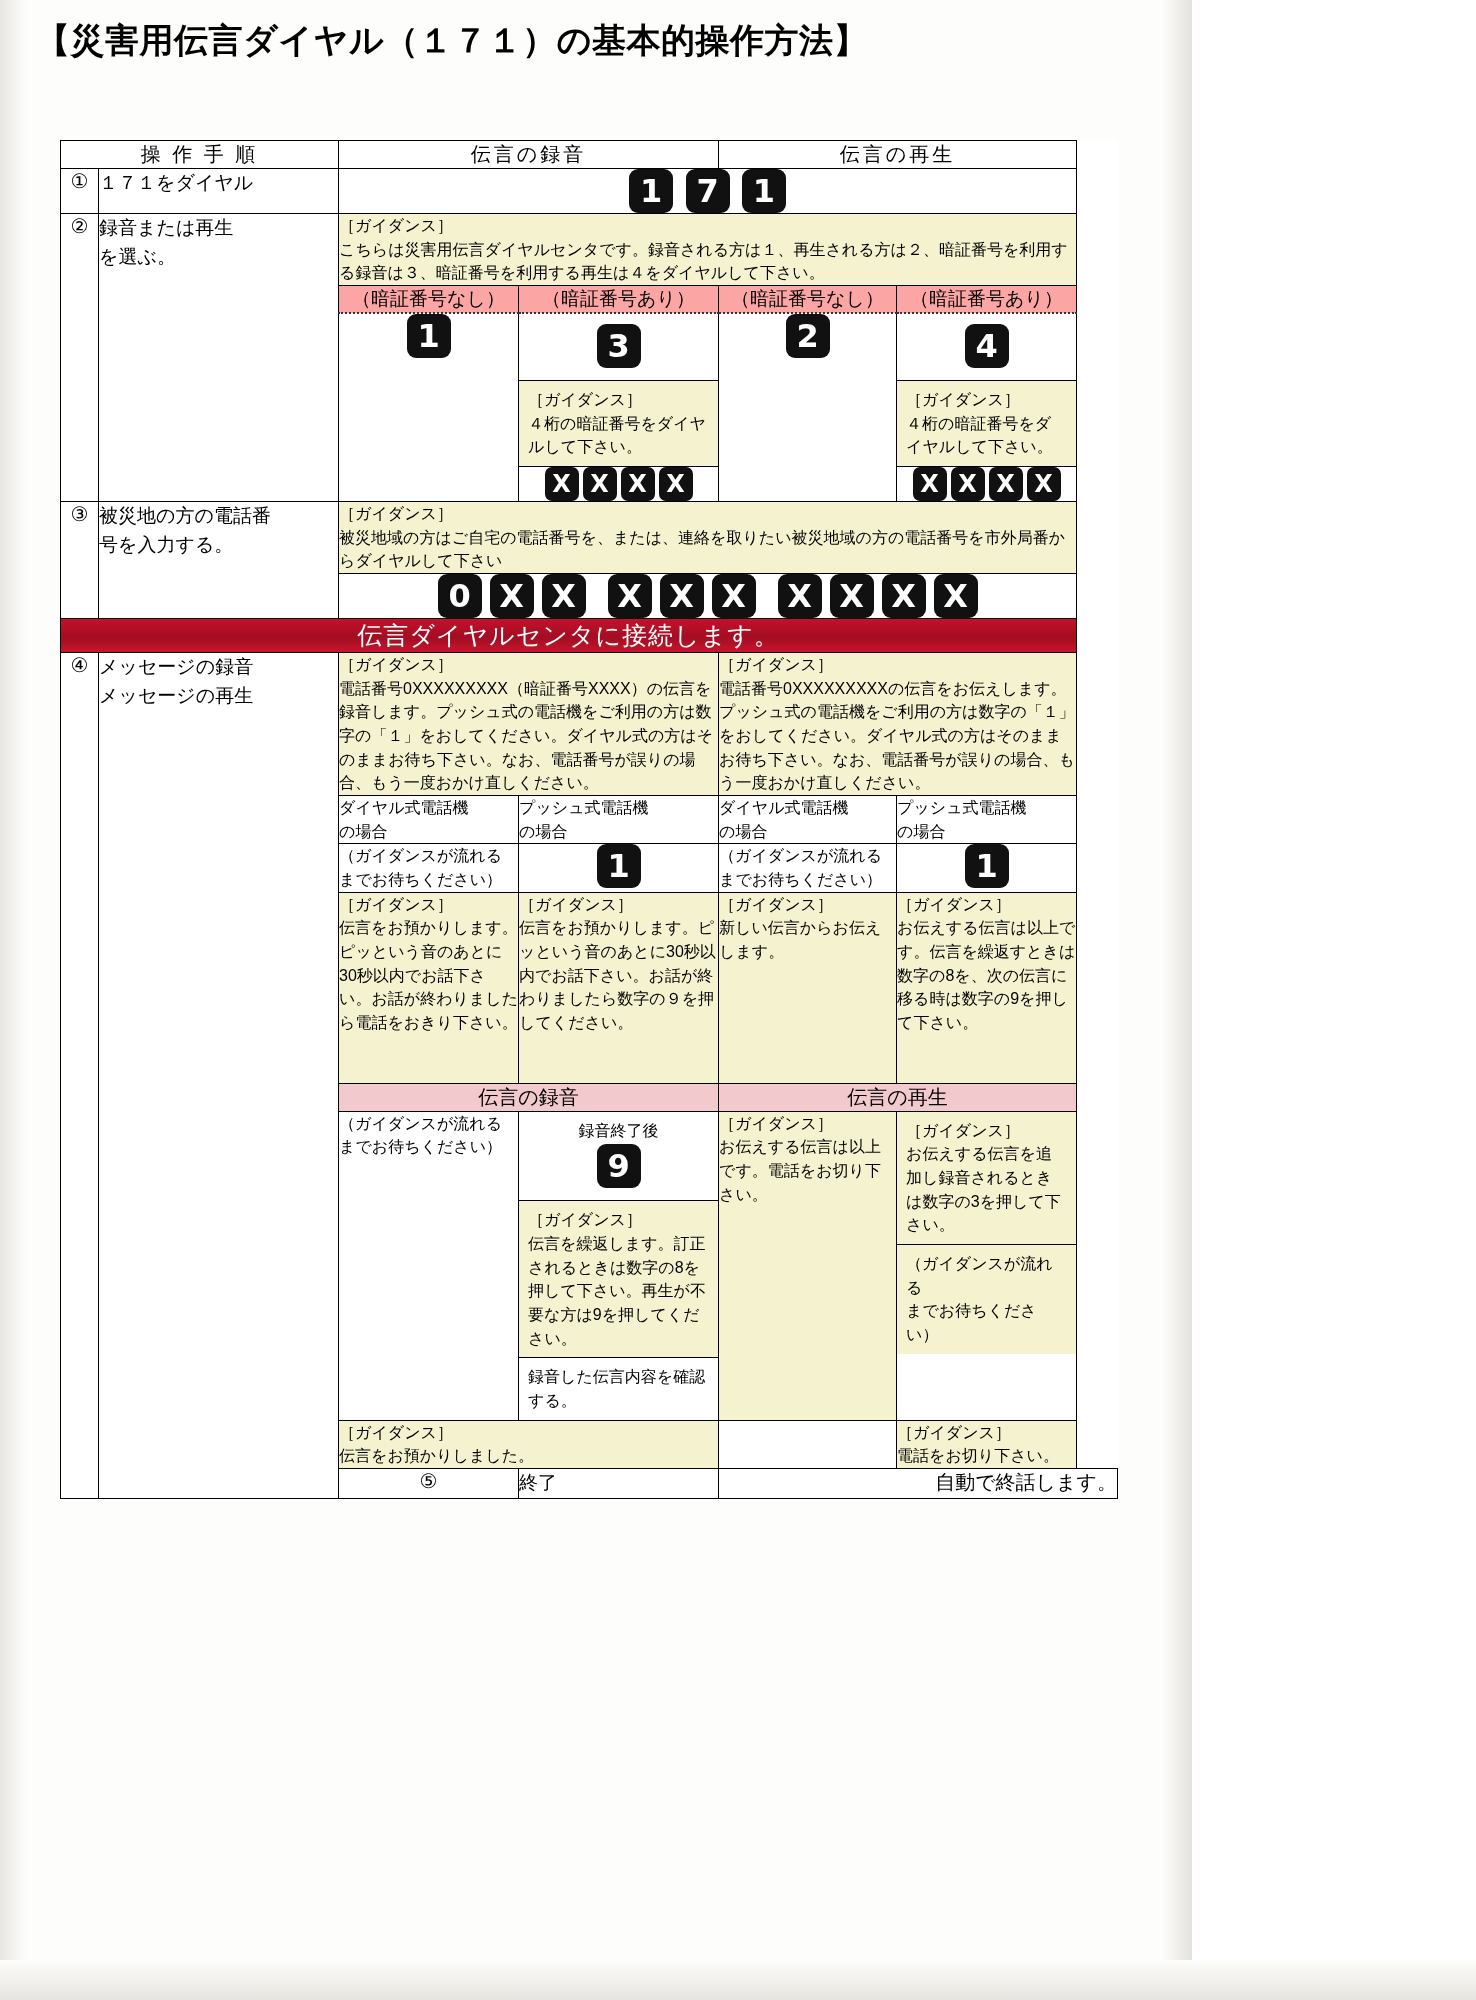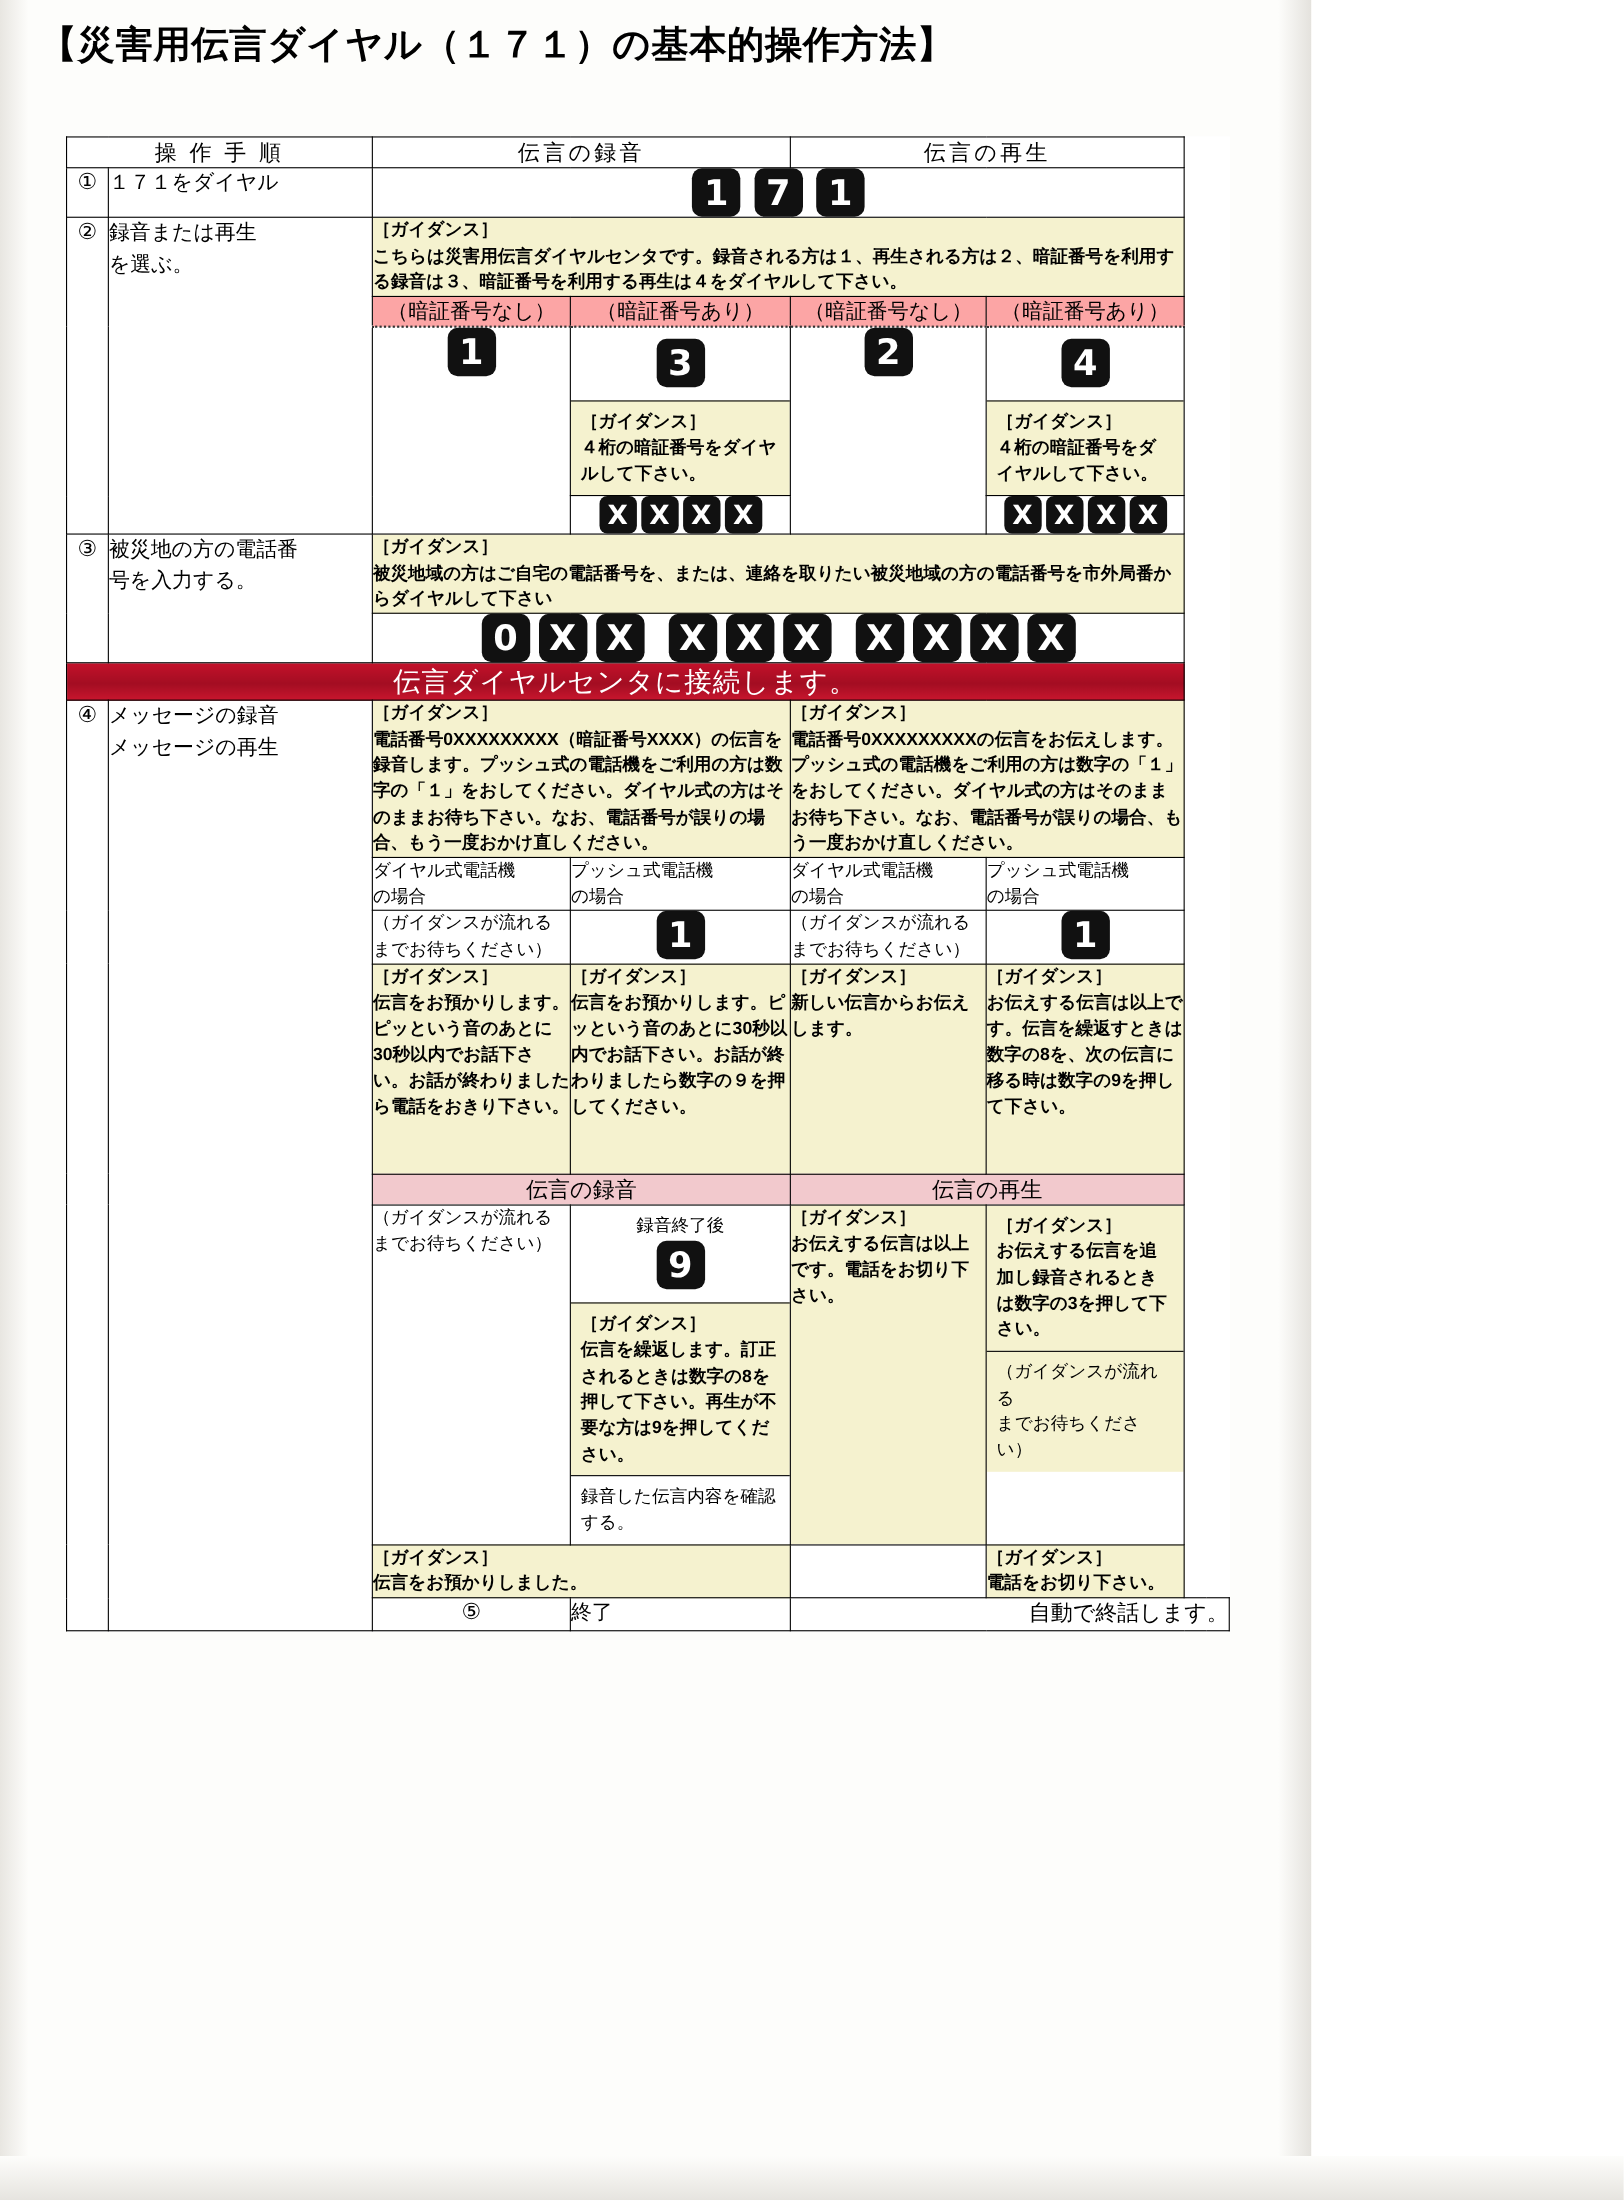--- a/index.html
+++ b/index.html
@@ -50,21 +50,21 @@
     left: 50px;
     top: 86px;
     font-size: 28px;
     font-weight: bold;
     white-space: nowrap;
   }
 
   table.main {
     position: absolute;
     left: 60px;
-    top: 124px;
+    top: 140px;
     width: 1058px;
     border-collapse: collapse;
     table-layout: fixed;
     background: #fff;
   }
   table.main td, table.main th {
     border: 1.5px solid #000;
     vertical-align: top;
     padding: 0;
     font-weight: normal;
@@ -88,21 +88,20 @@
     line-height: 1.5;
   }
   .guide {
     background: #f5f2cf;
     font-size: 16px;
     line-height: 1.48;
     padding: 7px 9px;
   }
   .guide .gl {
     display: block;
-    font-weight: bold;
   }
   .plain {
     font-size: 16px;
     line-height: 1.48;
     padding: 7px 9px;
     background: #fff;
   }
   .center {
     text-align: center;
   }

